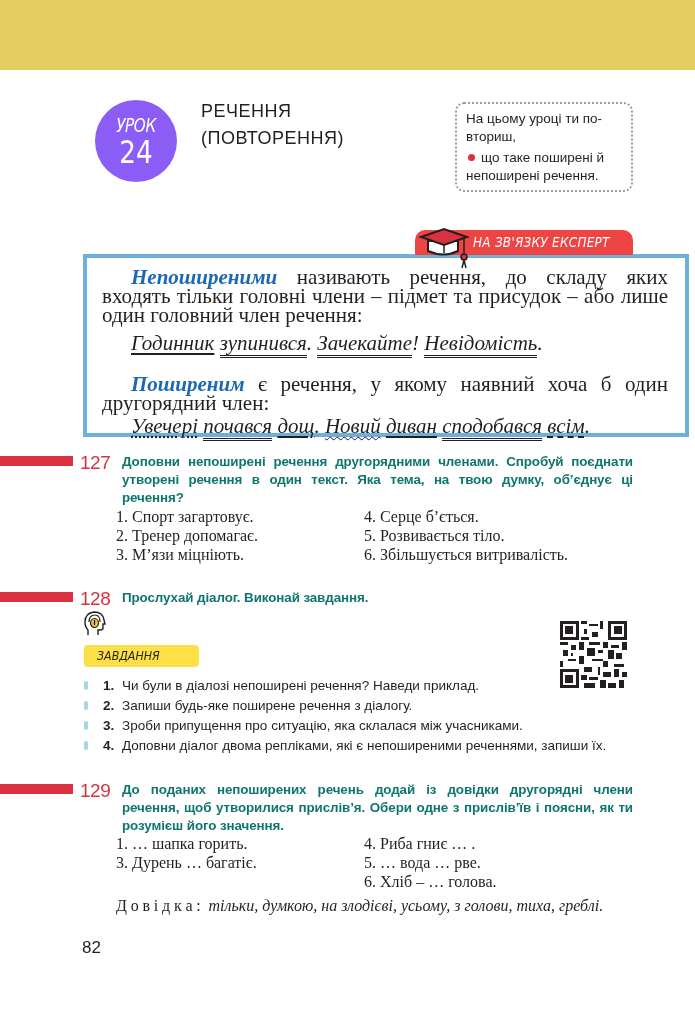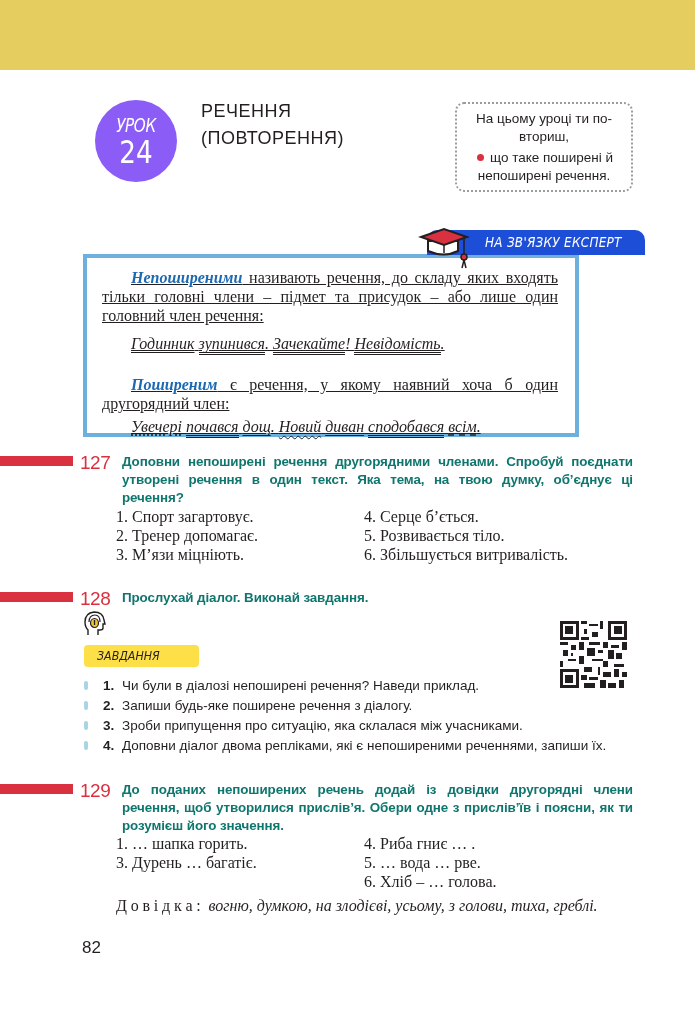--- a/index.html
+++ b/index.html
@@ -14,32 +14,32 @@
       font-size: 19px; letter-spacing: -0.5px; transform: scaleX(0.8); }
     .lesson-badge .num { display: block; margin-top: -1px; font-family: "DejaVu Sans", sans-serif; font-size: 32px;
       transform: scaleX(0.82); line-height: 34px; }
 
     .lesson-title { position: absolute; left: 201px; top: 98px; font-family: "Liberation Sans", sans-serif;
       font-size: 18px; line-height: 27px; letter-spacing: 0.5px; color: #231f20; }
     .lesson-title span { display: block; }
 
     .goals-box { position: absolute; left: 455px; top: 102px; width: 178px; height: 90px;
       border: 2.5px dotted #9b9b9b; border-radius: 9px; padding: 6px 9px;
-      font-family: "Liberation Sans", sans-serif; font-size: 13.5px; line-height: 18px; color: #231f20; text-align: center; }
+      font-family: "Liberation Sans", sans-serif; font-size: 13.5px; line-height: 18px; color: #231f20; }
     .goals-box .bullet { display: inline-block; width: 7px; height: 7px; border-radius: 50%; background: #d9313f;
       margin: 0 6px 1px 2px; vertical-align: middle; }
 
-    .expert-tab { position: absolute; left: 427px; top: 230px; width: 218px; height: 25px; background: #1d4ed8;
+    .expert-tab { position: absolute; left: 415px; top: 230px; width: 218px; height: 25px; background: #ef4444;
       border-radius: 10px 10px 0 0; }
     .expert-tab .tab-label { position: absolute; left: 58px; top: 4px; color: #fff; font-family: "DejaVu Sans", sans-serif;
       font-style: italic; font-size: 14px; letter-spacing: 0.3px; transform: scaleX(0.86); transform-origin: left; white-space: nowrap; }
     .cap-icon { position: absolute; left: 418px; top: 224px; width: 52px; height: 46px; }
 
-    .rule-box { position: absolute; left: 83px; top: 254px; width: 496px; height: 183px; border: 4px solid #6eb0dd;
-      padding: 10px 17px 0 15px; font-size: 16px; line-height: 19px; text-align: justify; text-decoration: underline; }
+    .rule-box { position: absolute; left: 83px; top: 254px; width: 606px; height: 183px; border: 4px solid #6eb0dd;
+      padding: 10px 17px 0 15px; font-size: 21px; line-height: 19px; text-align: justify; }
     .rule-box p { text-indent: 29px; }
     .rule-box .term { color: #1c68b3; font-weight: bold; font-style: italic; }
     .rule-box .examples { margin-top: 9px; padding-left: 29px; font-style: italic; text-indent: 0; }
     .rule-box .gap { height: 22px; }
     .u2 { border-bottom: 3px double #231f20; }
     .u1 { text-decoration: underline; text-underline-offset: 3px; }
     .udash { text-decoration: underline dashed; text-underline-offset: 3px; }
     .udot { text-decoration: underline dotted; text-underline-offset: 3px; }
     .uwave { text-decoration: underline wavy; text-underline-offset: 3px; text-decoration-thickness: 1px; }
 
@@ -238,15 +238,15 @@
   <div class="col" style="left:0">
     <div>1. … шапка горить.</div>
     <div>3. Дурень … багатіє.</div>
   </div>
   <div class="col" style="left:248px">
     <div>4. Риба гниє … .</div>
     <div>5. … вода … рве.</div>
     <div>6. Хліб –  … голова.</div>
   </div>
 </div>
-<div class="hint"><span class="spaced">Довідка:</span><i> вогню, думкою, на злодієві, усьому, з голови, тиха, греблі.</i></div>
+<div class="hint"><span class="spaced">Довідка:</span><i> тільки, думкою, на злодієві, усьому, з голови, тиха, греблі.</i></div>
 
 <div class="page-num">82</div>
 
 </body></html>

